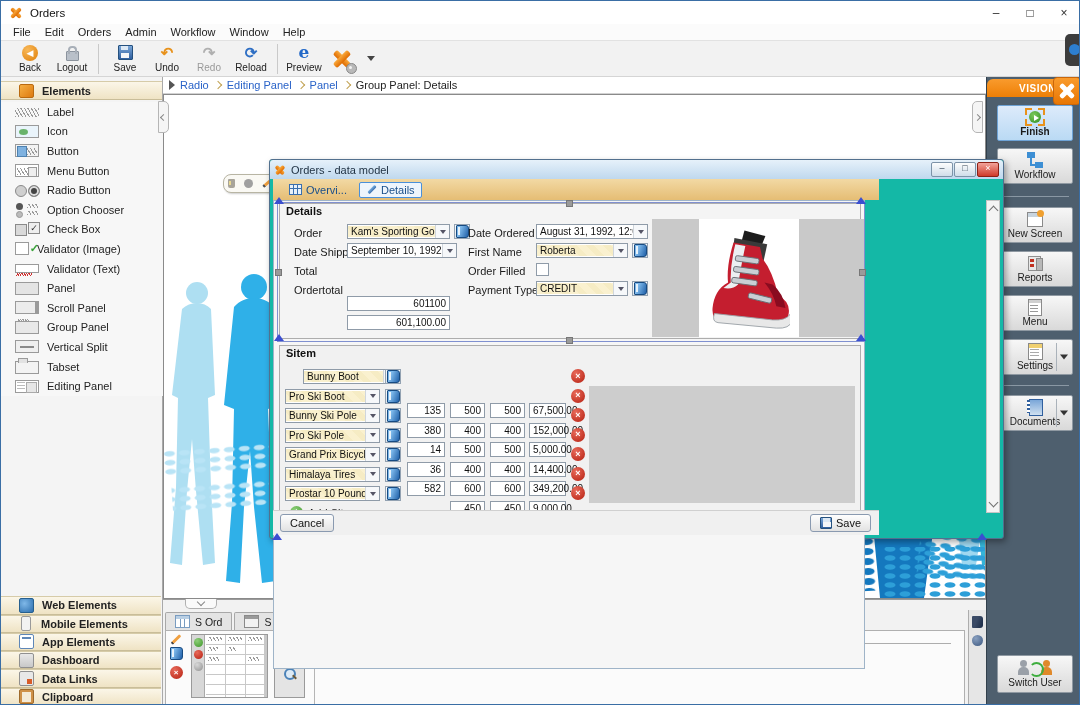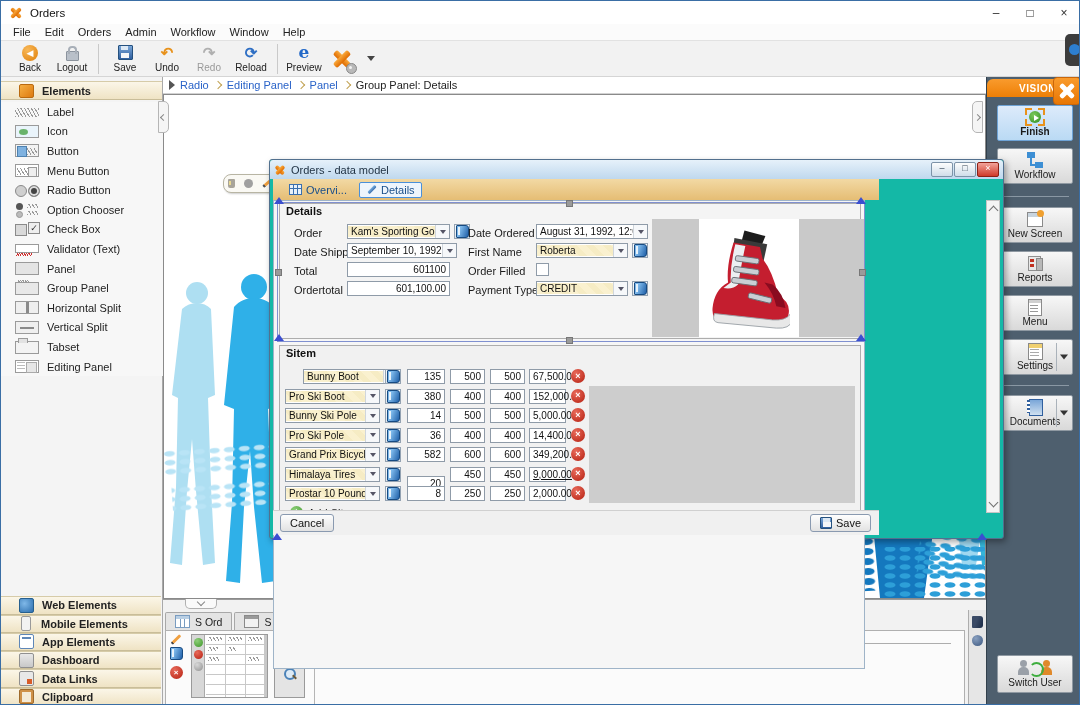--- a/index.html
+++ b/index.html
@@ -137,21 +137,21 @@
   .sc-up{top:6px;transform:rotate(-135deg);}
   .sc-dn{bottom:6px;transform:rotate(45deg);}
   .group-panel{position:absolute;background:#f4f4f4;border:1px solid #adadad;box-sizing:border-box;}
   .gp-header{position:absolute;left:4px;top:1px;font-weight:bold;font-size:11px;color:#111;background:#f4f4f4;padding:0 2px;}
   .fld-label{position:absolute;font-size:11px;color:#1a1a1a;white-space:nowrap;}
   .combo{position:absolute;height:15px;border:1px solid #8f9ba8;background:#fff;display:flex;align-items:center;box-sizing:border-box;}
   .combo .cv{flex:1;padding:0 3px;font-size:10px;white-space:nowrap;overflow:hidden;}
   .combo .ca{width:13px;height:100%;display:flex;align-items:center;justify-content:center;border-left:1px solid #d0d6dc;background:#f6f8fa;flex:none;}
   .combo .ca i{width:0;height:0;border-left:3px solid transparent;border-right:3px solid transparent;border-top:4px solid #556;}
   .combo.cream .cv{background:repeating-linear-gradient(45deg,#faf1cf 0 6px,#f6ecc4 6px 12px);}
-  .numfld{position:absolute;height:15px;border:1px solid #8f9ba8;background:#fff;font-size:10px;display:flex;align-items:center;box-sizing:border-box;padding:0 3px;}
+  .numfld{position:absolute;height:15px;border:1px solid #8f9ba8;background:#fff;font-size:10px;display:flex;align-items:center;box-sizing:border-box;padding:0 3px;margin-top:34px;}
   .numfld.right{justify-content:flex-end;}
   .book-btn{position:absolute;width:16px;height:15px;border:1px solid #93a2b2;background:linear-gradient(#fcfcfc,#dfe5ea);display:flex;align-items:center;justify-content:center;box-sizing:border-box;}
   .book{width:11px;height:11px;background:linear-gradient(110deg,#7db8ea 30%,#1f5fa8);border:1px solid #174b82;border-radius:1px 3px 3px 1px;position:relative;}
   .book:before{content:"";position:absolute;left:1px;top:1px;width:2px;height:8px;background:#e8f2fa;}
   .checkbox{position:absolute;width:13px;height:13px;border:1px solid #8f9ba8;background:#fff;box-sizing:border-box;}
   .imgzone{position:absolute;left:372px;top:15px;width:212px;height:118px;background:#c9c9c9;}
   .imgwhite{position:absolute;left:47px;top:0;width:100px;height:118px;background:#fff;display:flex;align-items:center;justify-content:center;}
   .del-btn{position:absolute;width:14px;height:14px;border-radius:50%;background:radial-gradient(circle at 35% 30%,#e86a5a,#b51f10);color:#fff;font-size:9px;font-weight:bold;display:flex;align-items:center;justify-content:center;line-height:1;}
   .add-link{position:absolute;display:flex;align-items:center;gap:5px;font-size:11px;color:#222;}
   .add-ic{width:13px;height:13px;border-radius:50%;background:radial-gradient(circle at 35% 30%,#8ed07a,#3d9428);color:#fff;font-size:10px;font-weight:bold;display:flex;align-items:center;justify-content:center;line-height:1;}
@@ -379,34 +379,38 @@
             <i></i>
             <em></em>
           </div>
           <span>Option Chooser</span>
         </div>
       <div class="el-item">
           <div class="ei ei-check"></div>
           <span>Check Box</span>
         </div>
       <div class="el-item">
+          <div class="ei ei-vimg"></div>
+          <span>Validator (Image)</span>
+        </div>
+      <div class="el-item">
           <div class="ei ei-vtext"></div>
           <span>Validator (Text)</span>
         </div>
       <div class="el-item">
           <div class="ei ei-panel"></div>
           <span>Panel</span>
         </div>
       <div class="el-item">
+          <div class="ei ei-scroll"></div>
+          <span>Scroll Panel</span>
+        </div>
+      <div class="el-item">
           <div class="ei ei-group"></div>
           <span>Group Panel</span>
-        </div>
-      <div class="el-item">
-          <div class="ei ei-hsplit"></div>
-          <span>Horizontal Split</span>
         </div>
       <div class="el-item">
           <div class="ei ei-vsplit"></div>
           <span>Vertical Split</span>
         </div>
       <div class="el-item">
           <div class="ei ei-tabset"></div>
           <span>Tabset</span>
         </div>
       <div class="el-item">

